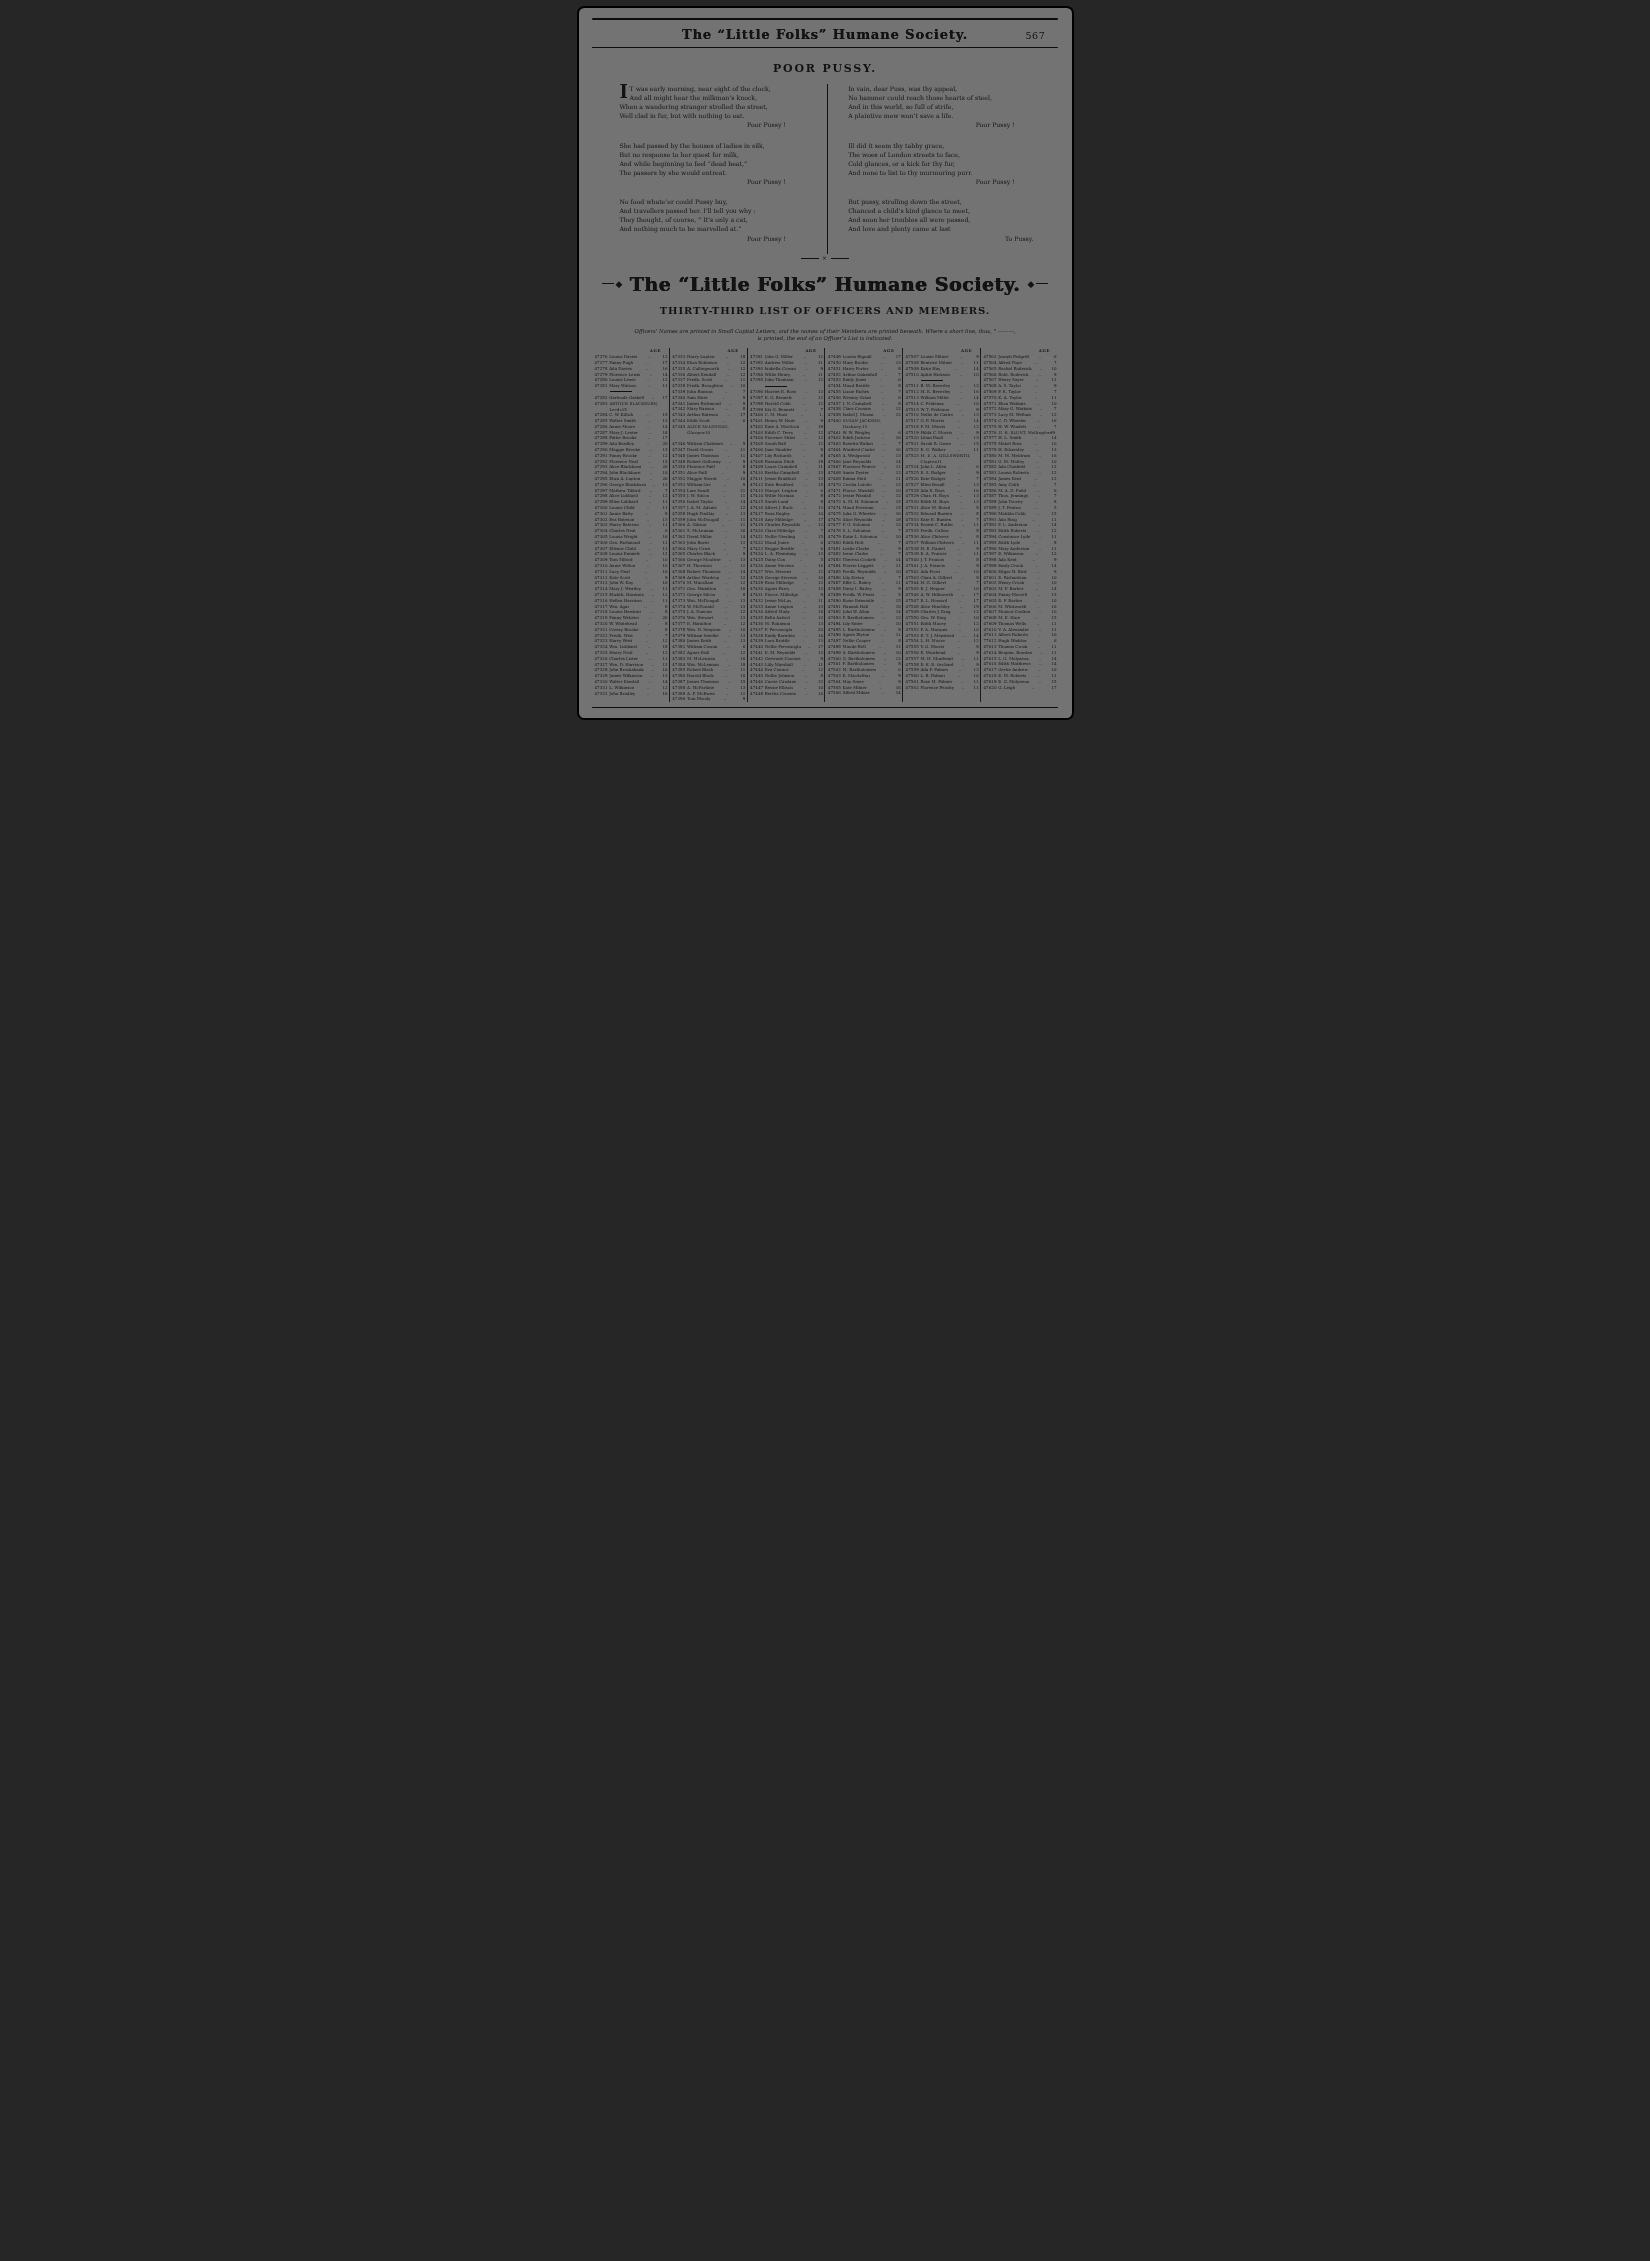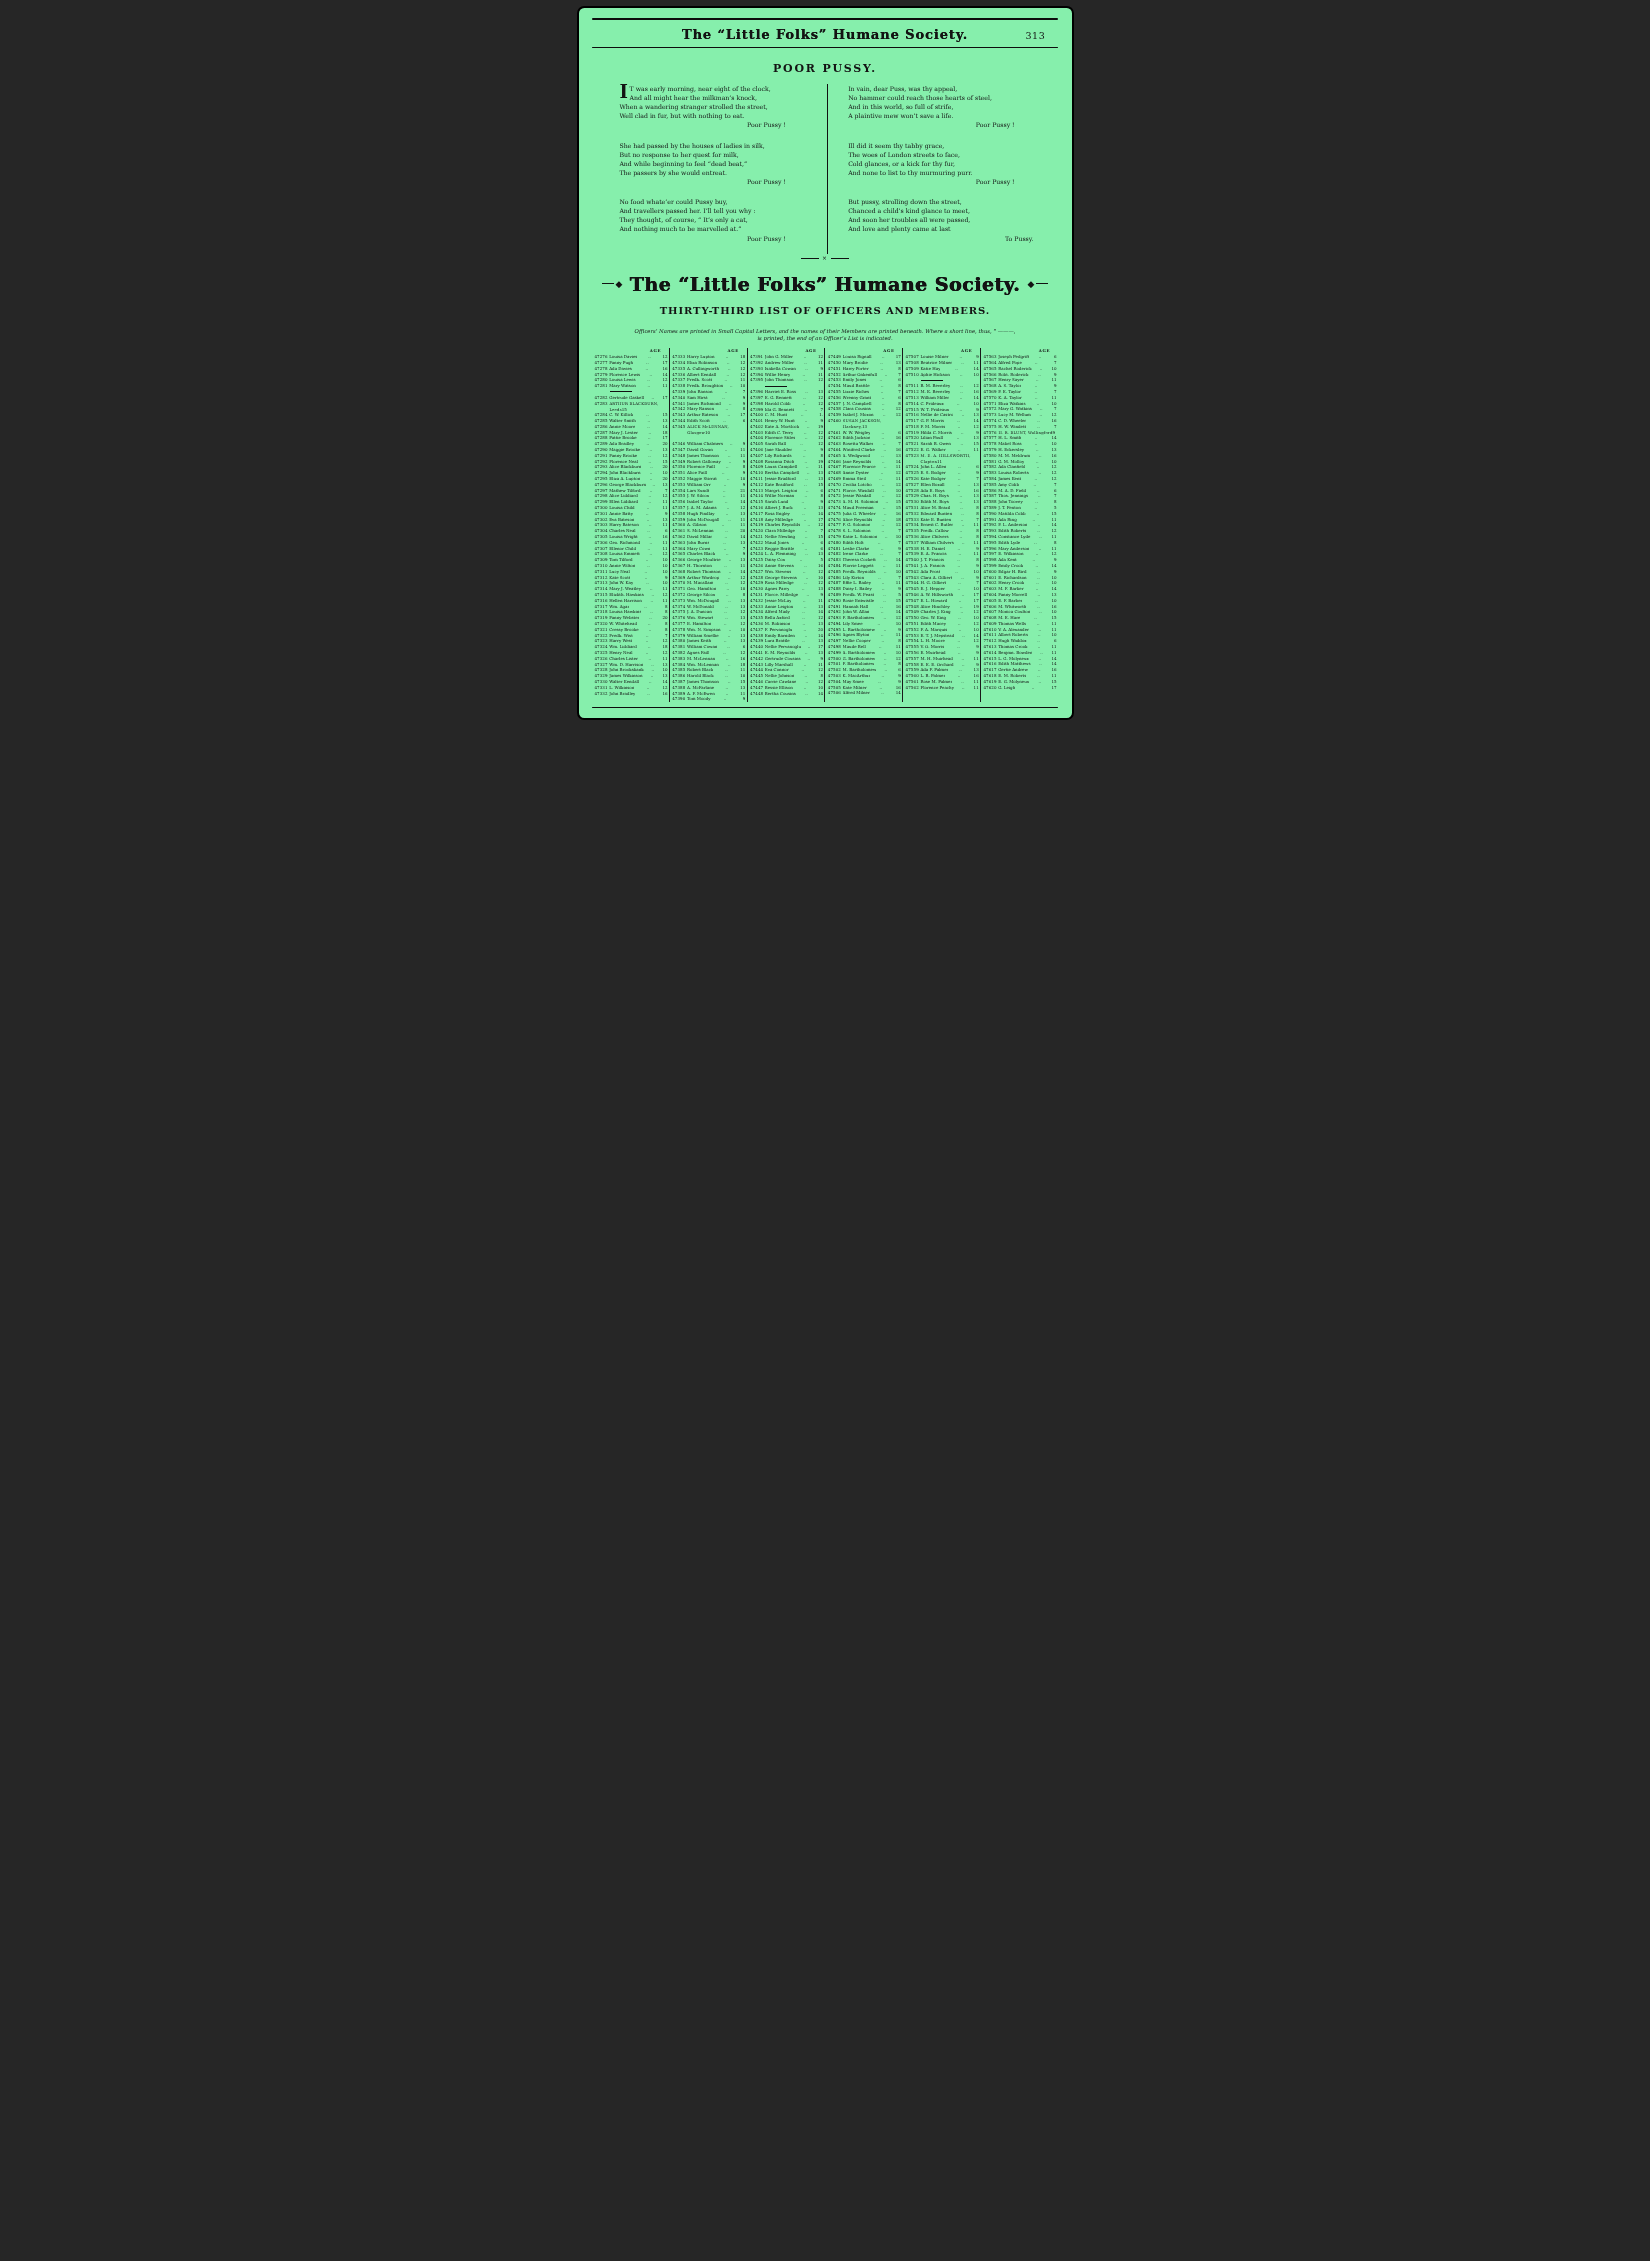--- a/index.html
+++ b/index.html
@@ -1,17 +1,17 @@
 <!DOCTYPE html>
 <html style="font-size:7.2px"><head>
 <meta charset="utf-8">
 <style>
   html,body{margin:0;padding:0;background:#262626;}
   body{display:flex;justify-content:center;padding:6.3px 0;font-family:"DejaVu Serif",serif;}
-  .page{width:497px;min-height:714px;background:#86efac;color:#131313;border:2.3px solid #000;
+  .page{width:497px;min-height:714px;background:#737373;color:#131313;border:2.3px solid #000;
         border-radius:7.2px;box-sizing:border-box;padding:10px 13.6px 7.2px;position:relative;}
   
   .rule{background:#0d0d0d;border-radius:0.9px;}
   .rule.thick{height:1.8px;}
   .rule.thin{height:1.4px;}
   .masthead{position:relative;margin:7.2px 0 4.5px;}
   .masthead-title{text-align:center;font-weight:bold;font-size:13px;letter-spacing:0.9px;
         text-shadow:0.2px 0 0 #131313;}
   .page-number{position:absolute;right:12.7px;top:2.7px;font-size:9.5px;letter-spacing:0.5px;}
   
@@ -59,21 +59,21 @@
   .bottom-rule{height:1.6px;background:#0d0d0d;margin-top:4.5px;border-radius:0.9px;}
 </style>
 </head>
 <body>
 
 <div class="page">
 
   <div class="rule thick"></div>
   <div class="masthead">
     <div class="masthead-title">The “Little Folks” Humane Society.</div>
-    <div class="page-number">313</div>
+    <div class="page-number">567</div>
   </div>
   <div class="rule thin"></div>
 
   <div class="poem-title">POOR  PUSSY.</div>
 
   <div class="poem-wrap">
     <div class="poem-col left" id="poem-left">
         <div class="stanza">
           <div class="pline"><span class="dropcap">I</span>T was early morning, near eight of the clock,</div>
           <div class="pline">And all might hear the milkman’s knock,</div>

